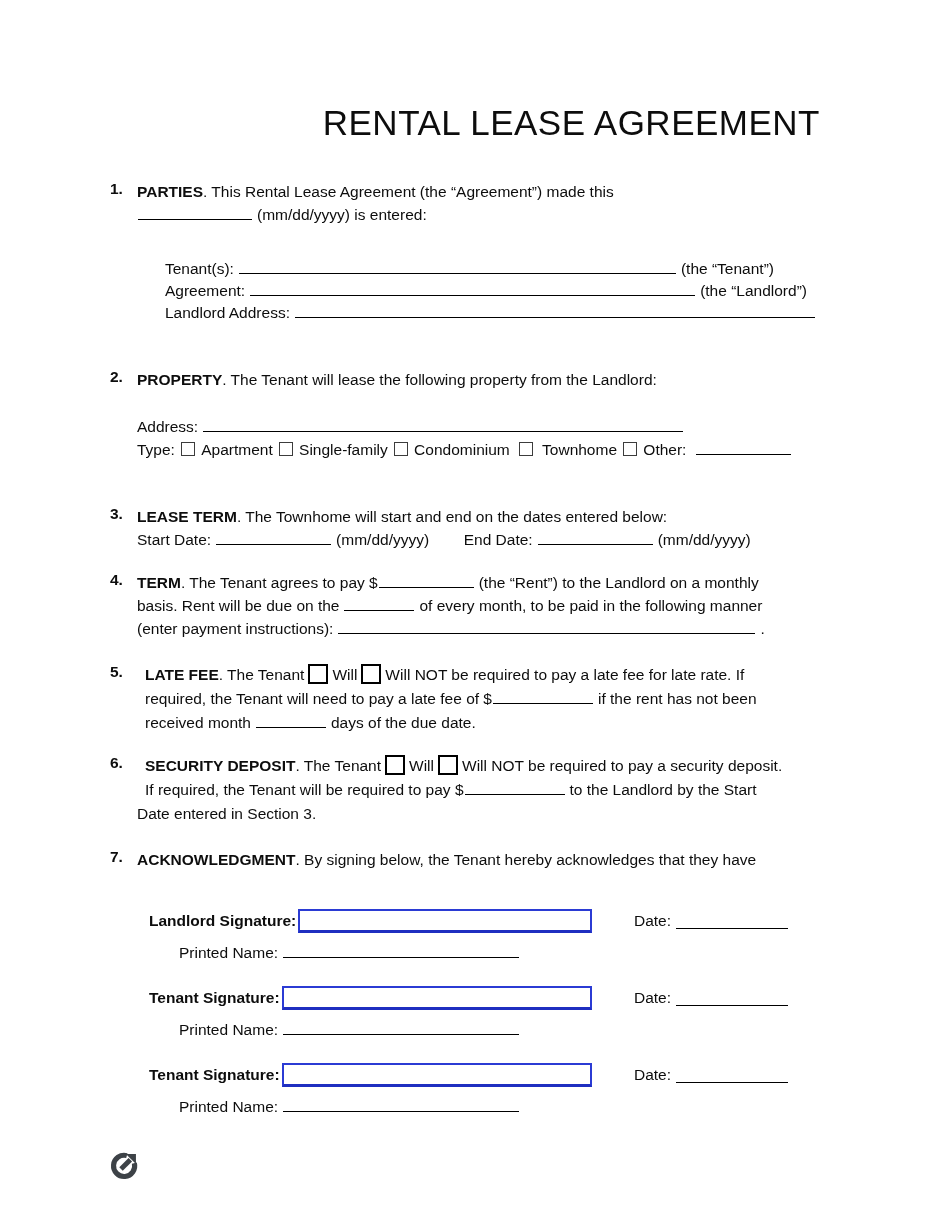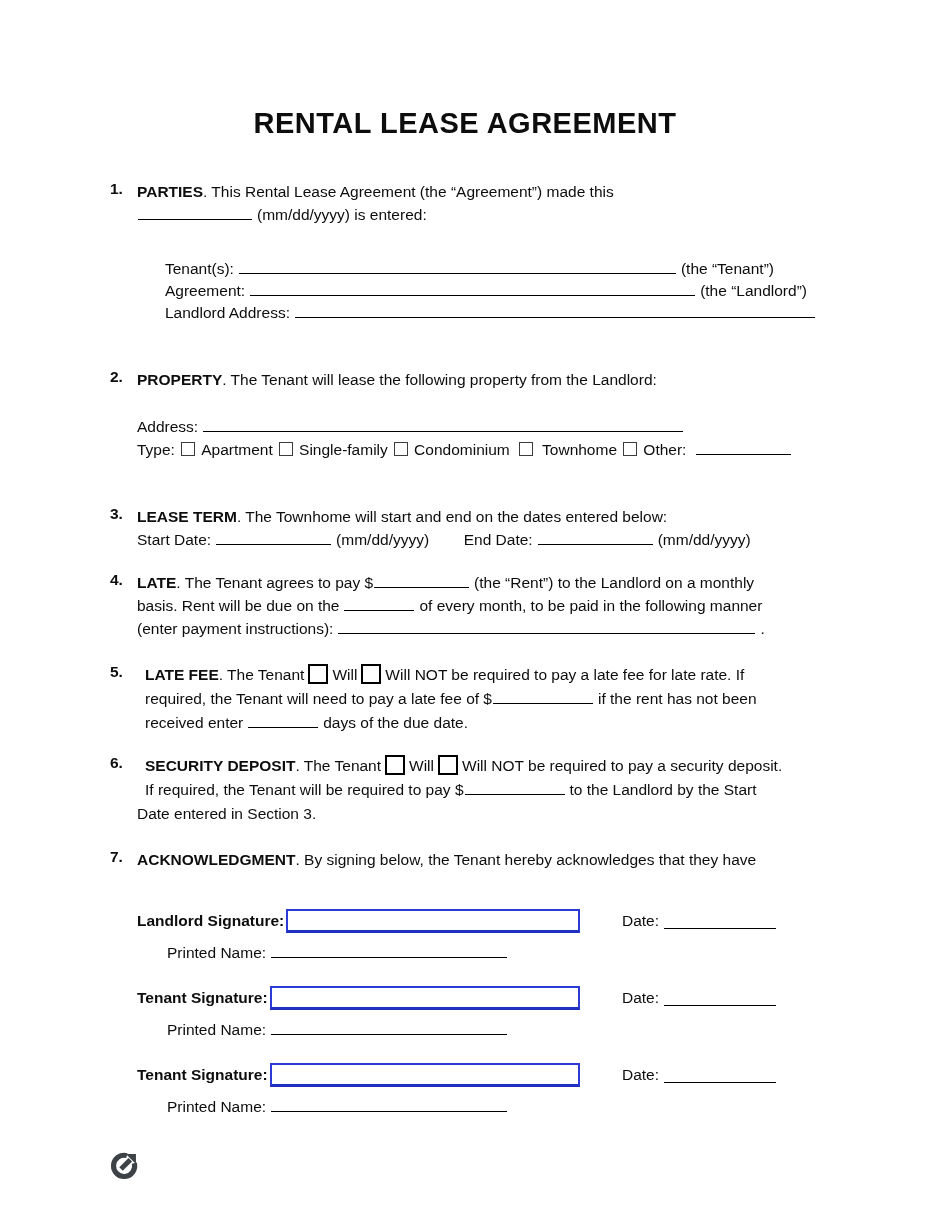--- a/index.html
+++ b/index.html
@@ -9,23 +9,23 @@
     margin:0 auto;
     background:#ffffff;
     font-family:"Liberation Sans", sans-serif;
     font-size:15.5px;
     color:#0d0d0d;
     overflow:hidden;
     box-sizing:border-box;
     padding:108px 114px 0 110px;
   }
   .title{
-    text-align:center;
-    font-weight:bold;
-    font-size:29px;
+    text-align:right;
+    font-weight:normal;
+    font-size:35px;
     letter-spacing:0.5px;
     line-height:30px;
   }
   .section{display:flex;}
   .num{width:27px;flex:0 0 27px;font-weight:bold;}
   .content{flex:1;min-width:0;}
   .line{line-height:23px;white-space:nowrap;}
   .cbline{line-height:24px;margin-left:8px;}
   .hd{font-weight:bold;}
   .blank{
@@ -50,21 +50,21 @@
     display:inline-block;width:12px;height:12px;
     border:1.5px solid #3c3c3c;background:#fff;
     vertical-align:-1px;margin:0 6px 0 2px;
   }
   .cb-lg{
     display:inline-block;width:16px;height:16px;
     border:2px solid #000;background:#fff;
     vertical-align:-4px;margin:0 4px 0 4px;
   }
   .spacer26{display:inline-block;width:26px;}
-  .sigblock{margin-left:0;}
+  .sigblock{margin-left:12px;}
   .sigrow{display:flex;align-items:center;white-space:nowrap;}
   .siggroup{display:flex;align-items:center;width:443px;flex:0 0 443px;}
   .siglabel{font-weight:bold;}
   .sigbox{
     flex:1;height:24px;box-sizing:border-box;
     border:2px solid #2b3bd4;border-bottom:3px solid #1f2fc0;
     background:#fff;margin-left:2px;
   }
   .dategroup{margin-left:42px;display:flex;align-items:center;}
   .printedrow{margin-left:30px;margin-top:9px;line-height:22px;}
@@ -119,33 +119,33 @@
         <span class="spacer26"></span>
         <span>End Date:</span><span class="blank w115"></span><span>(mm/dd/yyyy)</span>
       </div>
     </div>
   </div>
 
   
   <div class="section mt20">
     <div class="num">4.</div>
     <div class="content">
-      <div class="line"><span class="hd">LATE</span><span>. The Tenant agrees to pay $</span><span class="blank w95 tight"></span><span>(the “Rent”) to the Landlord on a monthly</span></div>
+      <div class="line"><span class="hd">TERM</span><span>. The Tenant agrees to pay $</span><span class="blank w95 tight"></span><span>(the “Rent”) to the Landlord on a monthly</span></div>
       <div class="line"><span>basis. Rent will be due on the</span><span class="blank w70"></span><span>of every month, to be paid in the following manner</span></div>
       <div class="line"><span>(enter payment instructions):</span><span class="blank w417"></span><span>.</span></div>
     </div>
   </div>
 
   
   <div class="section mt23">
     <div class="num">5.</div>
     <div class="content">
       <div class="line cbline"><span class="hd">LATE FEE</span><span>. The Tenant</span><span class="cb-lg"></span><span>Will</span><span class="cb-lg"></span><span>Will NOT be required to pay a late fee for late rate. If</span></div>
       <div class="line cbline"><span>required, the Tenant will need to pay a late fee of $</span><span class="blank w100 tight"></span><span>if the rent has not been</span></div>
-      <div class="line cbline"><span>received enter</span><span class="blank w70"></span><span>days of the due date.</span></div>
+      <div class="line cbline"><span>received month</span><span class="blank w70"></span><span>days of the due date.</span></div>
     </div>
   </div>
 
   
   <div class="section mt19">
     <div class="num">6.</div>
     <div class="content">
       <div class="line cbline"><span class="hd">SECURITY DEPOSIT</span><span>. The Tenant</span><span class="cb-lg"></span><span>Will</span><span class="cb-lg"></span><span>Will NOT be required to pay a security deposit.</span></div>
       <div class="line cbline"><span>If required, the Tenant will be required to pay $</span><span class="blank w100 tight"></span><span>to the Landlord by the Start</span></div>
       <div class="line"><span>Date entered in Section 3.</span></div>

